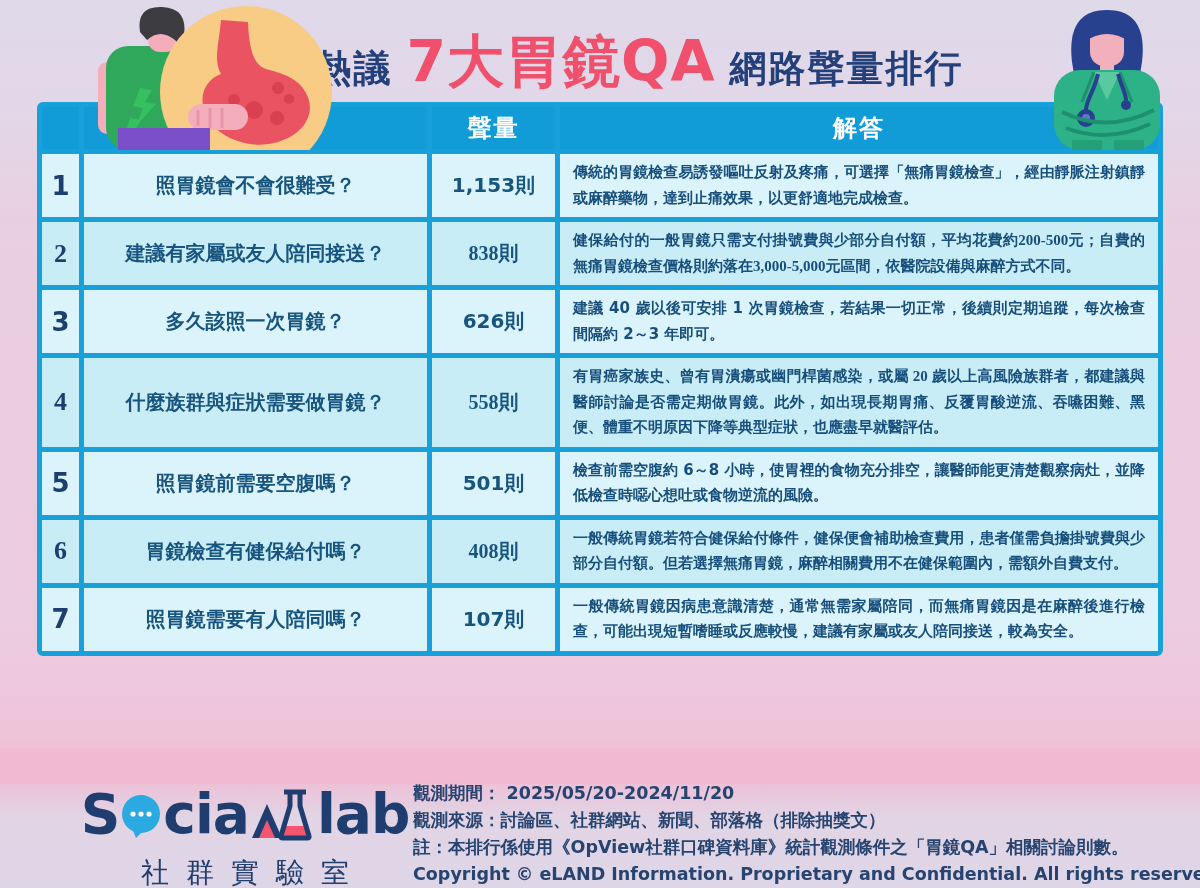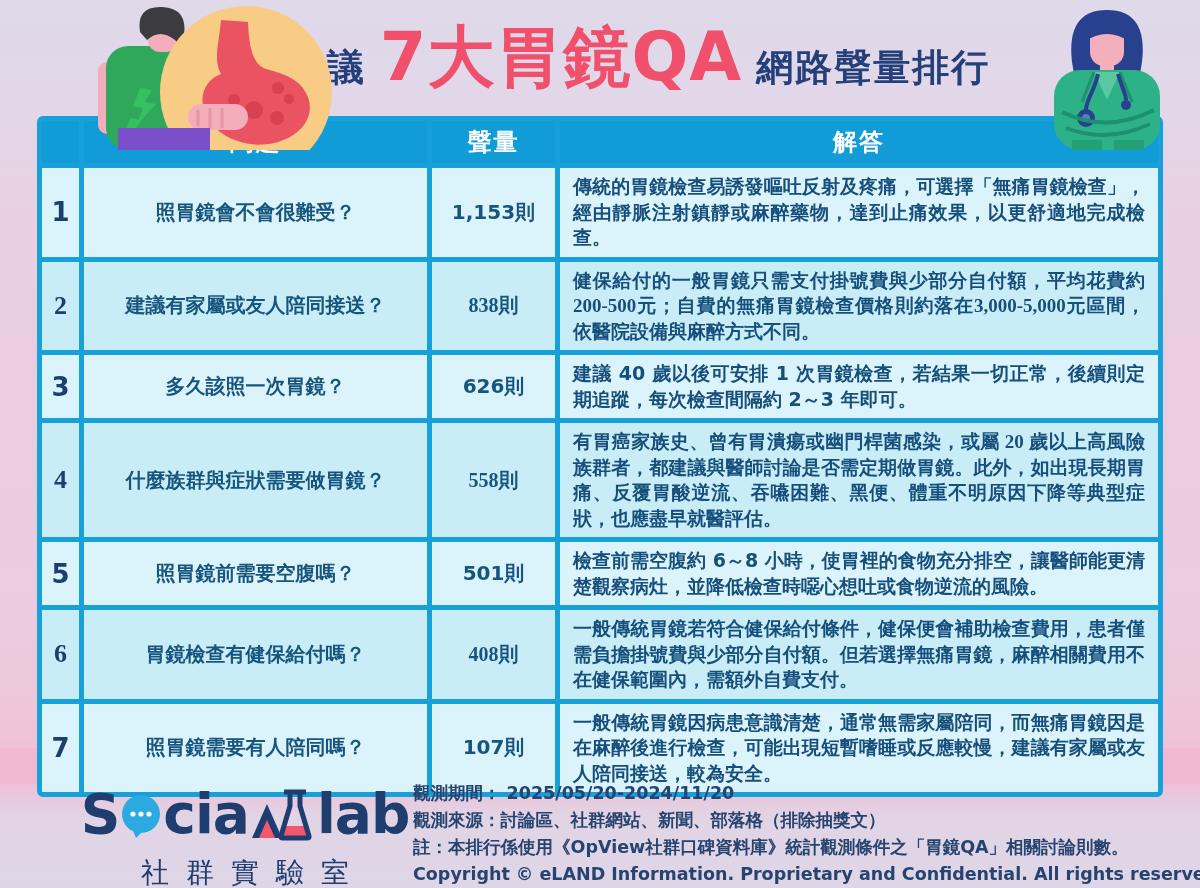--- a/index.html
+++ b/index.html
@@ -4,37 +4,37 @@
 <style>
   html,body{margin:0;padding:0;}
   body{font-family:"DejaVu Sans","Liberation Sans",sans-serif;}
   .page{
     position:relative;width:1200px;height:888px;overflow:hidden;
     background:linear-gradient(180deg,#DFD9EA 0%,#E2D7E8 12%,#E9CFE0 26%,#ECCBDE 72%,#EFC3D8 83%,#F1BBD3 87%,#E1D4E5 92%,#DED6E7 100%);
   }
   
   .title-wrap{position:absolute;top:12px;left:0;width:100%;display:flex;justify-content:center;align-items:baseline;gap:14px;z-index:3;}
   .title-part{font-weight:bold;color:#24407A;font-size:37px;letter-spacing:2px;}
-  .title-hot{font-weight:bold;color:#F0506C;font-size:67px;letter-spacing:1px;}
+  .title-hot{font-weight:bold;color:#F0506C;font-size:57px;letter-spacing:1px;margin-top:12px;}
   
   .pink-band{position:absolute;left:0;top:748px;width:100%;height:36px;background:#F2BAD2;z-index:0;}
   
   .qa-table{
-    position:absolute;left:37px;top:116px;width:1126px;box-sizing:border-box;
+    position:absolute;left:37px;top:102px;width:1126px;box-sizing:border-box;
     display:grid;grid-template-columns:37px 343px 123px 1fr;gap:5px;
     background:#17A0D9;border:5px solid #17A0D9;border-radius:6px;z-index:1;
   }
   .cell{display:flex;align-items:center;justify-content:center;box-sizing:border-box;min-height:50px;}
   .hdr{background:#119CD8;color:#FFFFFF;font-weight:bold;font-size:24px;min-height:42px;letter-spacing:2px;}
   .odd{background:#DBF3FA;}
   .even{background:#C9EDF7;font-family:Liberation Serif, serif;}
   .rank{font-size:26px;font-weight:bold;color:#1B3F6F;}
   .question{font-size:20px;font-weight:bold;color:#17557F;text-align:center;padding:0 8px;}
   .volume{font-size:20px;font-weight:bold;color:#17557F;text-align:right;}
-  .answer{font-size:19px;font-weight:bold;color:#174F7C;line-height:25.5px;padding:6px 13px;justify-content:flex-start;text-align:left;text-align:justify;}
+  .answer{font-size:15px;font-weight:bold;color:#174F7C;line-height:25.5px;padding:6px 13px;justify-content:flex-start;text-align:left;text-align:justify;}
   
   .illu{position:absolute;z-index:4;}
   .illu-left{left:48px;top:0;}
   .illu-right{left:1022px;top:0;}
   
   .footer{position:absolute;left:0;top:776px;width:100%;height:112px;display:flex;align-items:flex-start;z-index:2;}
   .logo-block{margin-left:95px;width:300px;display:flex;flex-direction:column;align-items:center;padding-top:10px;}
   .logo-row{display:flex;align-items:center;}
   .logo-text{font-size:55px;font-weight:bold;color:#1F3E6F;letter-spacing:-1px;line-height:1;}
   .logo-sub{margin-top:12px;font-size:28px;font-weight:normal;color:#1F3E6F;letter-spacing:17px;text-indent:17px;}

